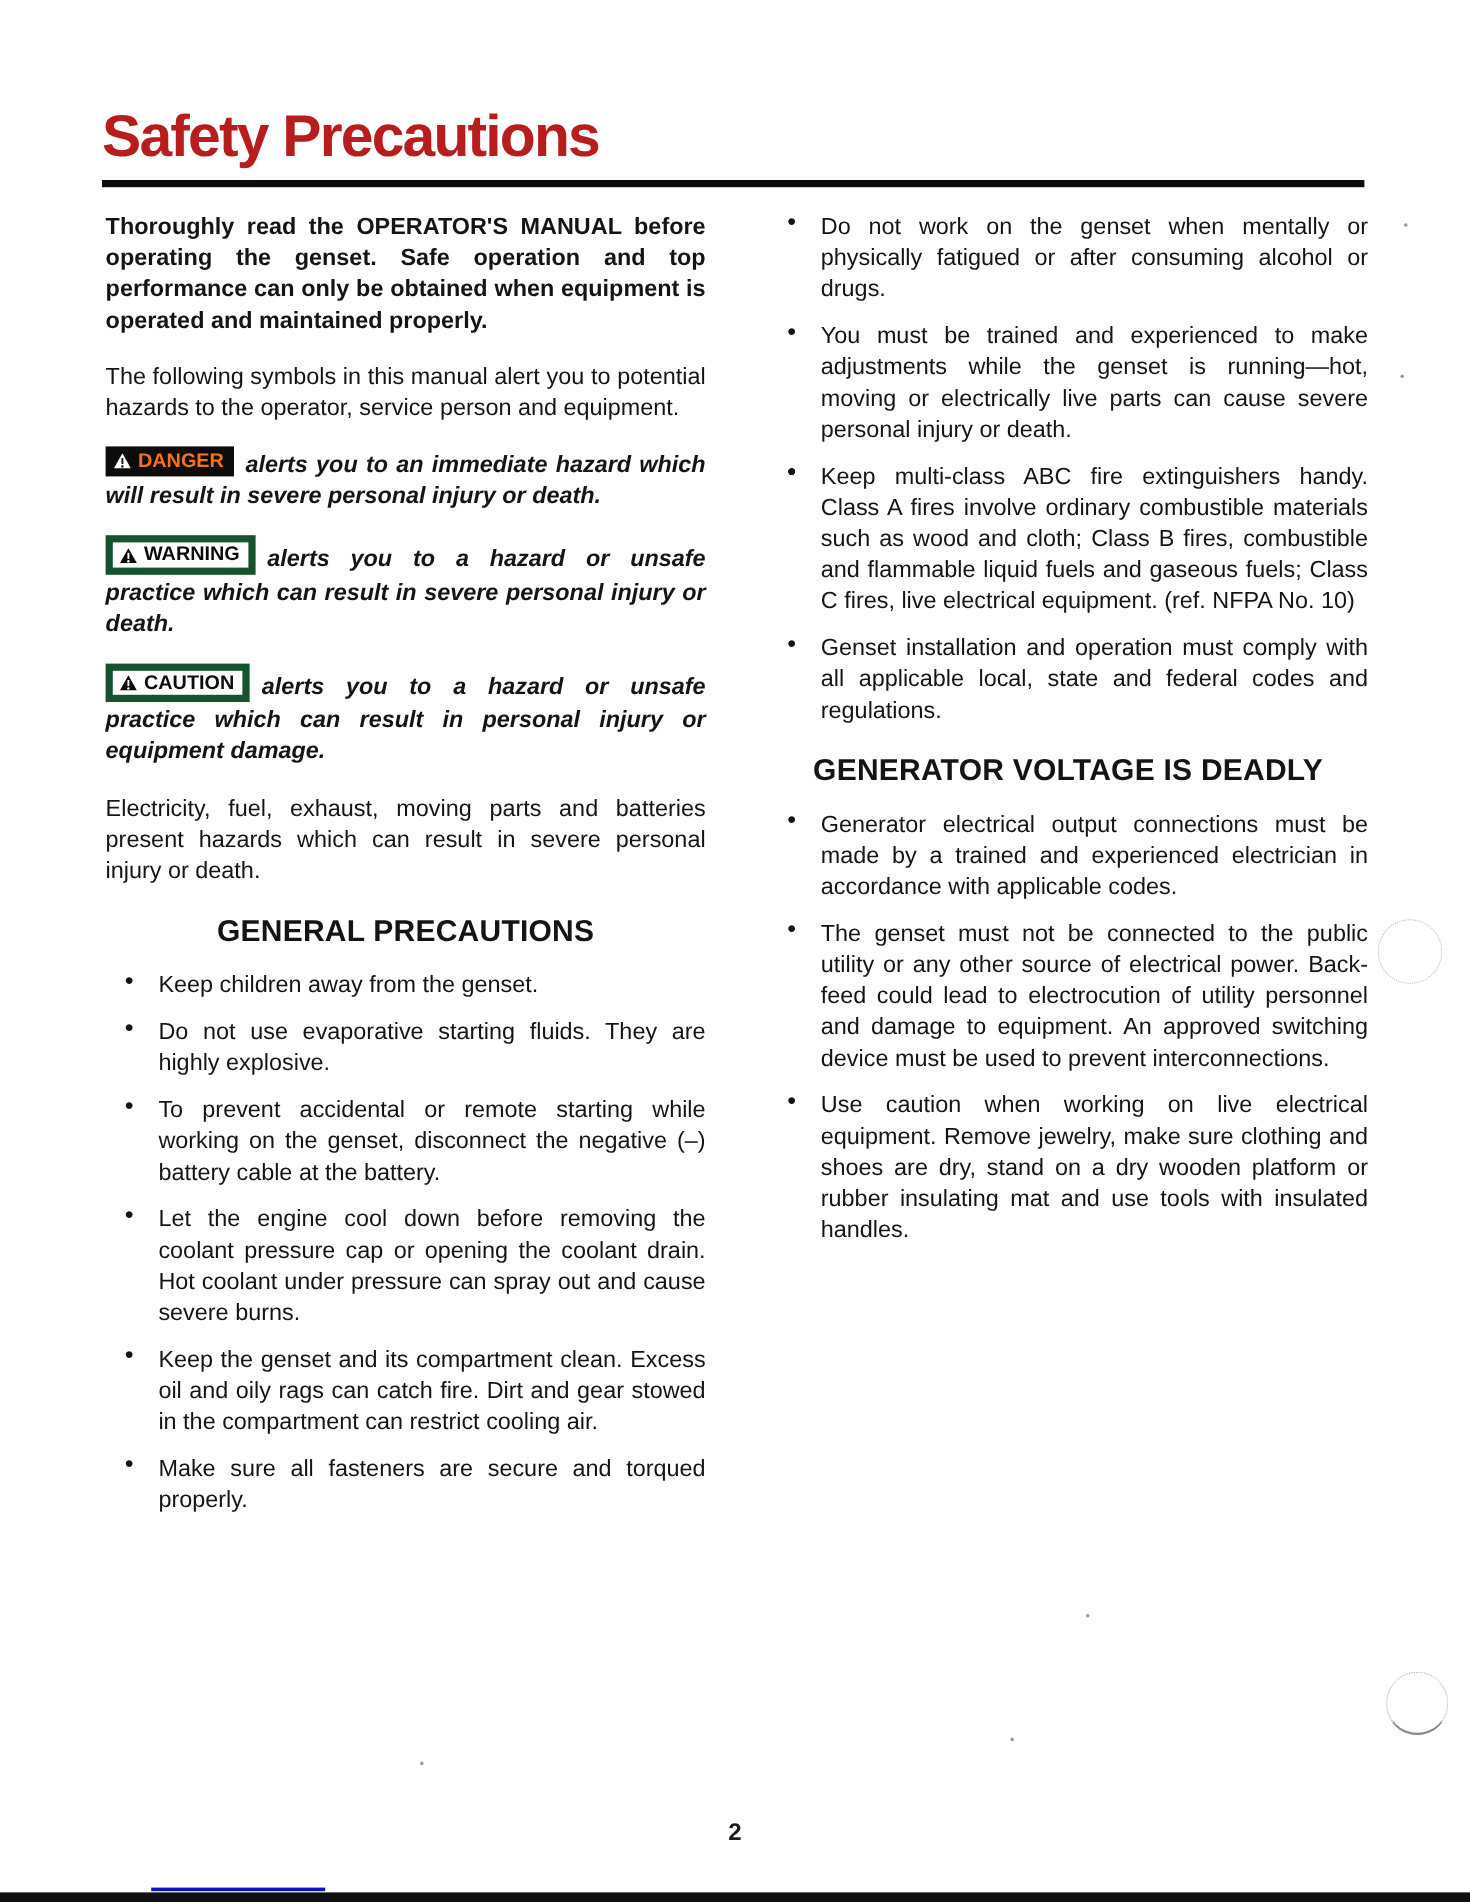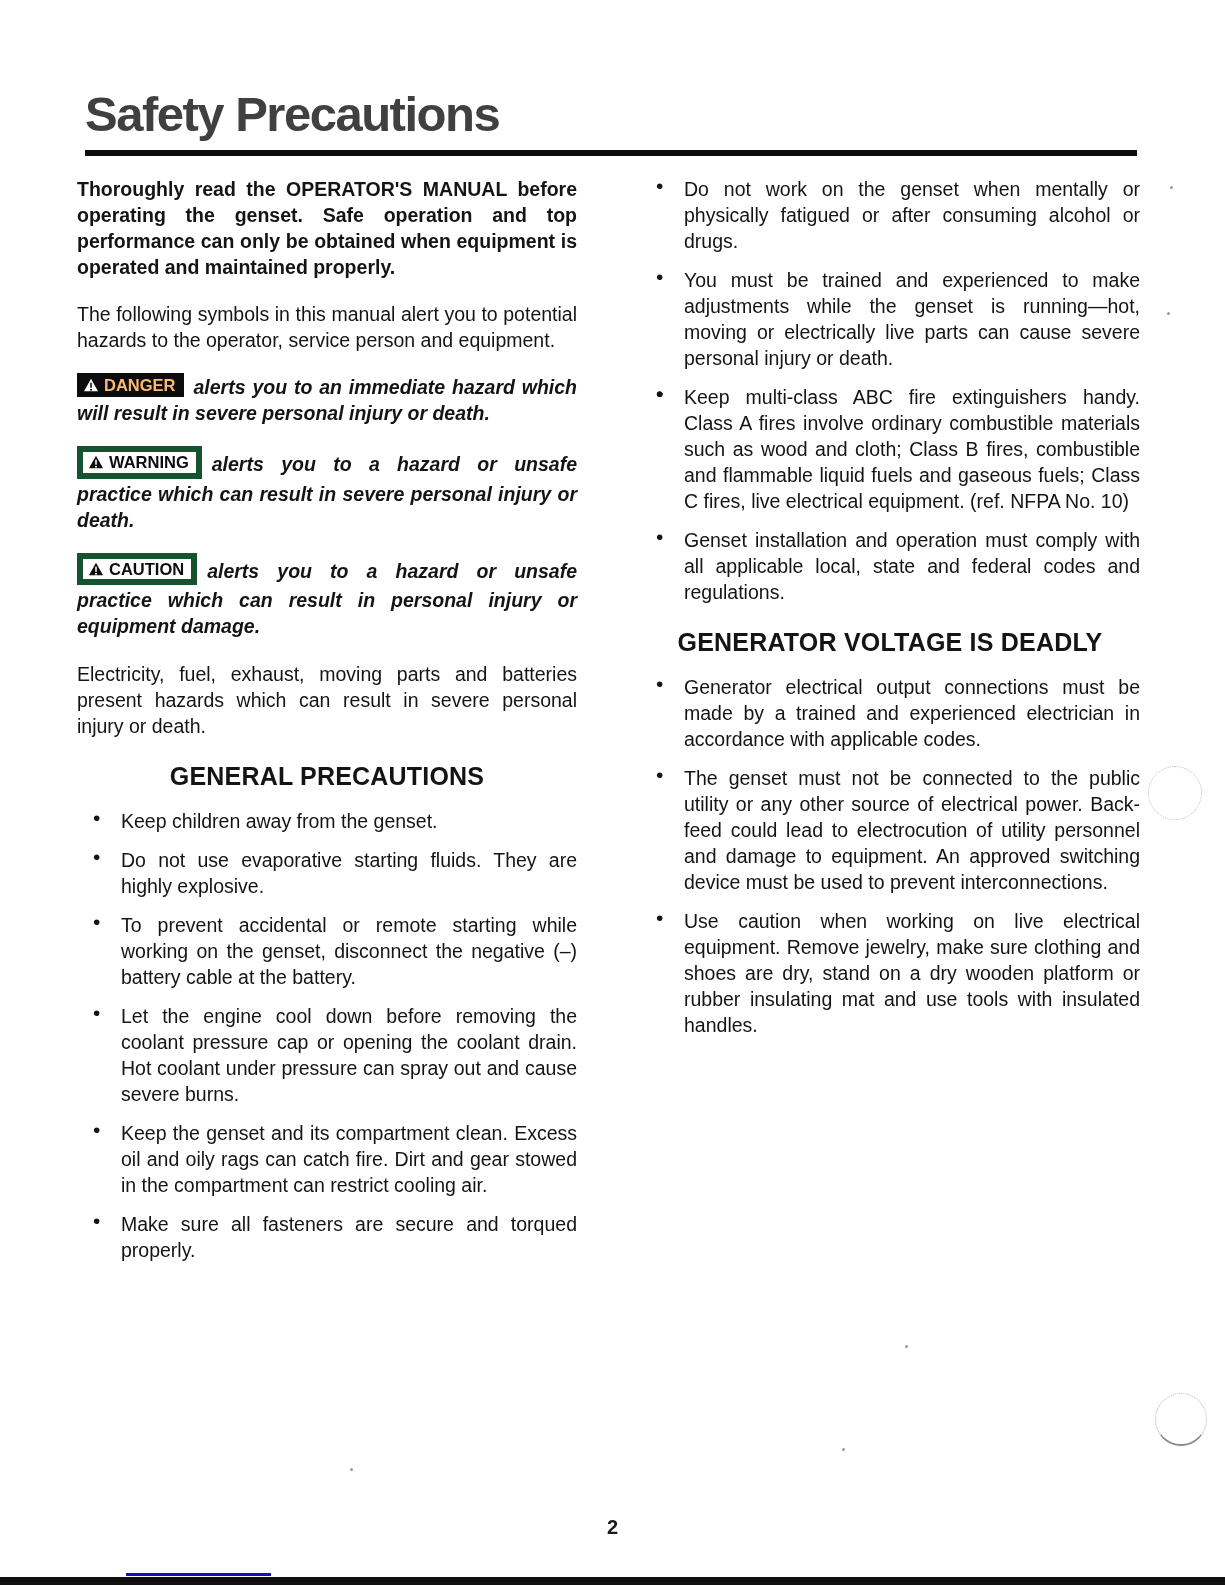--- a/index.html
+++ b/index.html
@@ -5,48 +5,48 @@
   html,body { margin:0; padding:0; background:#888; }
   .page {
     position:relative; width:1225px; height:1585px; margin:0 auto;
     background:#ffffff; overflow:hidden;
     font-family:"Liberation Sans", sans-serif; color:#141414;
   }
 
   
   .title {
     position:absolute; left:85px; top:86px;
-    font-size:49px; font-weight:700; letter-spacing:-1.5px; color:#404040;
+    font-size:49px; font-weight:700; letter-spacing:-1.5px; color:#b91c1c;
     white-space:nowrap;
   }
   .title-rule {
     position:absolute; left:85px; top:150px; width:1052px; height:6px;
     background:#0c0c0c;
   }
 
   
   .col {
     position:absolute; top:176px; width:500px;
     font-size:19.5px; line-height:26px; text-align:justify;
   }
-  .col-left  { left:77px; }
+  .col-left  { left:88px; }
   .col-right { left:640px; }
 
   .para { margin:0 0 21px 0; }
   .para.bold { font-weight:700; }
 
   
   .alert-para { margin:0 0 22px 0; font-weight:700; font-style:italic; }
   .alert-label {
     display:inline-flex; align-items:center; gap:5px;
     font-style:normal; font-weight:700; font-size:16.5px; line-height:1;
     padding:4px 8px 4px 6px; margin-right:10px;
     position:relative; top:-2px; white-space:nowrap;
   }
-  .alert-label.danger  { background:#0c0c0c; color:#fdba74; }
+  .alert-label.danger  { background:#0c0c0c; color:#f97316; }
   .alert-label.outline { border:6px solid #14532d; color:#0c0c0c; background:#fff; padding:2px 7px 2px 5px; }
   .tri { width:16px; height:14px; display:inline-block; }
 
   
   .section-heading {
     font-weight:700; font-size:25px; line-height:24px;
     text-align:center; letter-spacing:0.2px;
     margin:25px 0 20px 0;
   }
 

